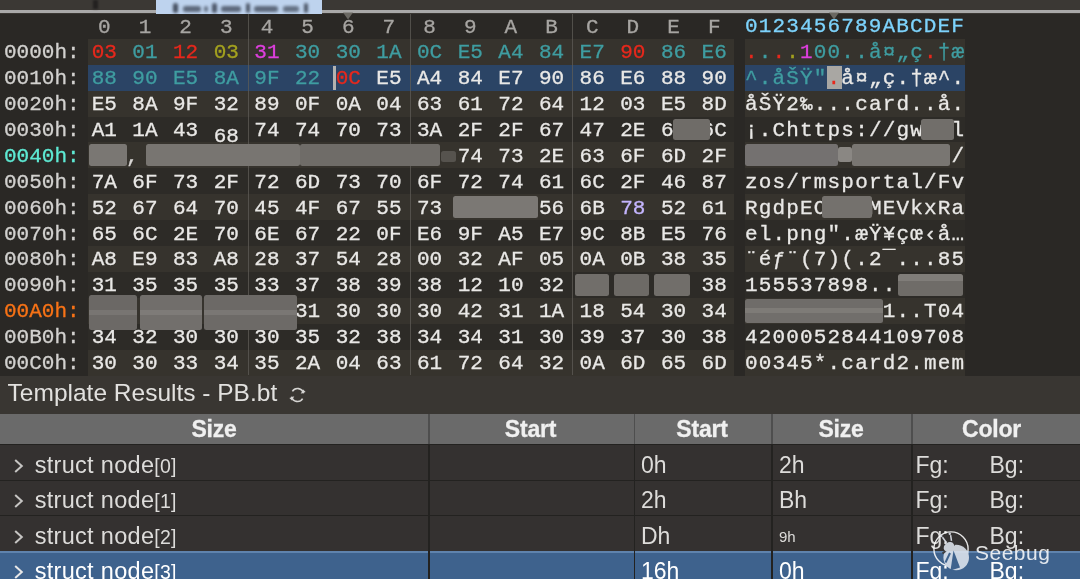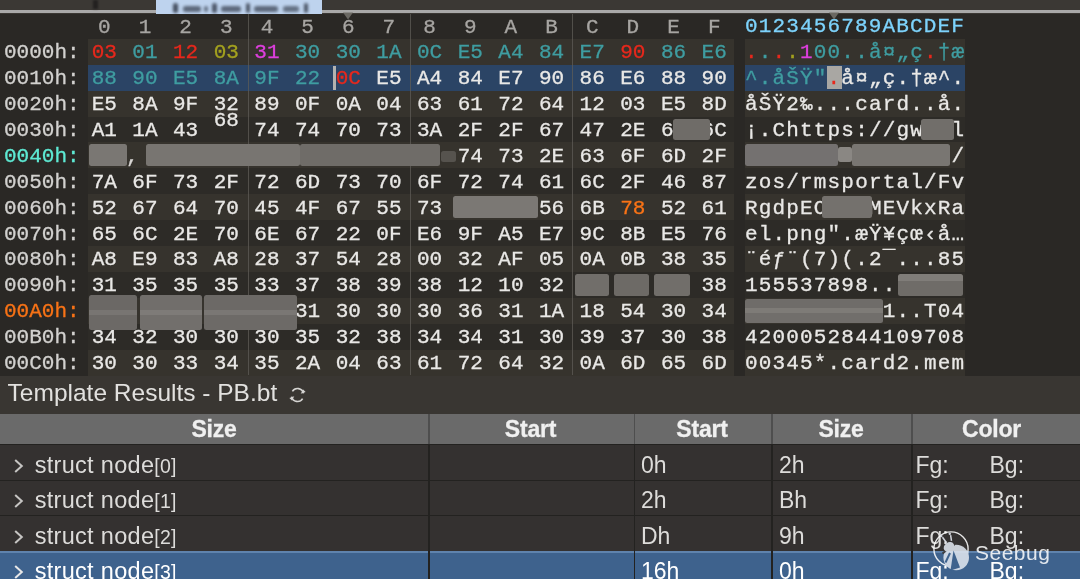--- a/index.html
+++ b/index.html
@@ -128,21 +128,21 @@
 <div class="ab mono" style="left:538.96px;top:91.94px;color:#e9e8e6">64</div>
 <div class="ab mono" style="left:579.62px;top:91.94px;color:#e9e8e6">12</div>
 <div class="ab mono" style="left:620.28px;top:91.94px;color:#e9e8e6">03</div>
 <div class="ab mono" style="left:660.94px;top:91.94px;color:#e9e8e6">E5</div>
 <div class="ab mono" style="left:701.60px;top:91.94px;color:#e9e8e6">8D</div>
 <div class="ab mono" style="left:745px;top:91.94px;letter-spacing:1.15px"><span style="color:#e9e8e6">å</span><span style="color:#e9e8e6">Š</span><span style="color:#e9e8e6">Ÿ</span><span style="color:#e9e8e6">2</span><span style="color:#e9e8e6">‰</span><span style="color:#e9e8e6">.</span><span style="color:#e9e8e6">.</span><span style="color:#e9e8e6">.</span><span style="color:#e9e8e6">c</span><span style="color:#e9e8e6">a</span><span style="color:#e9e8e6">r</span><span style="color:#e9e8e6">d</span><span style="color:#e9e8e6">.</span><span style="color:#e9e8e6">.</span><span style="color:#e9e8e6">å</span><span style="color:#e9e8e6">.</span></div>
 <div class="ab mono" style="left:4px;top:117.86px;color:#d2d1cf">0030h:</div>
 <div class="ab mono" style="left:91.70px;top:117.86px;color:#e9e8e6">A1</div>
 <div class="ab mono" style="left:132.36px;top:117.86px;color:#e9e8e6">1A</div>
 <div class="ab mono" style="left:173.02px;top:117.86px;color:#e9e8e6">43</div>
-<div class="ab mono" style="left:213.68px;top:108px;color:#e9e8e6">68</div>
+<div class="ab mono" style="left:213.68px;top:124px;color:#e9e8e6">68</div>
 <div class="ab mono" style="left:254.34px;top:117.86px;color:#e9e8e6">74</div>
 <div class="ab mono" style="left:295.00px;top:117.86px;color:#e9e8e6">74</div>
 <div class="ab mono" style="left:335.66px;top:117.86px;color:#e9e8e6">70</div>
 <div class="ab mono" style="left:376.32px;top:117.86px;color:#e9e8e6">73</div>
 <div class="ab mono" style="left:416.98px;top:117.86px;color:#e9e8e6">3A</div>
 <div class="ab mono" style="left:457.64px;top:117.86px;color:#e9e8e6">2F</div>
 <div class="ab mono" style="left:498.30px;top:117.86px;color:#e9e8e6">2F</div>
 <div class="ab mono" style="left:538.96px;top:117.86px;color:#e9e8e6">67</div>
 <div class="ab mono" style="left:579.62px;top:117.86px;color:#e9e8e6">47</div>
 <div class="ab mono" style="left:620.28px;top:117.86px;color:#e9e8e6">2E</div>
@@ -181,21 +181,21 @@
 <div class="ab mono" style="left:132.36px;top:195.62px;color:#e9e8e6">67</div>
 <div class="ab mono" style="left:173.02px;top:195.62px;color:#e9e8e6">64</div>
 <div class="ab mono" style="left:213.68px;top:195.62px;color:#e9e8e6">70</div>
 <div class="ab mono" style="left:254.34px;top:195.62px;color:#e9e8e6">45</div>
 <div class="ab mono" style="left:295.00px;top:195.62px;color:#e9e8e6">4F</div>
 <div class="ab mono" style="left:335.66px;top:195.62px;color:#e9e8e6">67</div>
 <div class="ab mono" style="left:376.32px;top:195.62px;color:#e9e8e6">55</div>
 <div class="ab mono" style="left:416.98px;top:195.62px;color:#e9e8e6">73</div>
 <div class="ab mono" style="left:538.96px;top:195.62px;color:#e9e8e6">56</div>
 <div class="ab mono" style="left:579.62px;top:195.62px;color:#e9e8e6">6B</div>
-<div class="ab mono" style="left:620.28px;top:195.62px;color:#f97316">78</div>
+<div class="ab mono" style="left:620.28px;top:195.62px;color:#c4b5fd">78</div>
 <div class="ab mono" style="left:660.94px;top:195.62px;color:#e9e8e6">52</div>
 <div class="ab mono" style="left:701.60px;top:195.62px;color:#e9e8e6">61</div>
 <div class="ab mono" style="left:745px;top:195.62px;letter-spacing:1.15px"><span style="color:#e9e8e6">R</span><span style="color:#e9e8e6">g</span><span style="color:#e9e8e6">d</span><span style="color:#e9e8e6">p</span><span style="color:#e9e8e6">E</span><span style="color:#e9e8e6">O</span><span style="color:#e9e8e6"> </span><span style="color:#e9e8e6"> </span><span style="color:#e9e8e6"> </span><span style="color:#e9e8e6">M</span><span style="color:#e9e8e6">E</span><span style="color:#e9e8e6">V</span><span style="color:#e9e8e6">k</span><span style="color:#e9e8e6">x</span><span style="color:#e9e8e6">R</span><span style="color:#e9e8e6">a</span></div>
 <div class="ab mono" style="left:4px;top:221.54px;color:#d2d1cf">0070h:</div>
 <div class="ab mono" style="left:91.70px;top:221.54px;color:#e9e8e6">65</div>
 <div class="ab mono" style="left:132.36px;top:221.54px;color:#e9e8e6">6C</div>
 <div class="ab mono" style="left:173.02px;top:221.54px;color:#e9e8e6">2E</div>
 <div class="ab mono" style="left:213.68px;top:221.54px;color:#e9e8e6">70</div>
 <div class="ab mono" style="left:254.34px;top:221.54px;color:#e9e8e6">6E</div>
 <div class="ab mono" style="left:295.00px;top:221.54px;color:#e9e8e6">67</div>
@@ -241,21 +241,21 @@
 <div class="ab mono" style="left:457.64px;top:273.38px;color:#e9e8e6">12</div>
 <div class="ab mono" style="left:498.30px;top:273.38px;color:#e9e8e6">10</div>
 <div class="ab mono" style="left:538.96px;top:273.38px;color:#e9e8e6">32</div>
 <div class="ab mono" style="left:701.60px;top:273.38px;color:#e9e8e6">38</div>
 <div class="ab mono" style="left:745px;top:273.38px;letter-spacing:1.15px"><span style="color:#e9e8e6">1</span><span style="color:#e9e8e6">5</span><span style="color:#e9e8e6">5</span><span style="color:#e9e8e6">5</span><span style="color:#e9e8e6">3</span><span style="color:#e9e8e6">7</span><span style="color:#e9e8e6">8</span><span style="color:#e9e8e6">9</span><span style="color:#e9e8e6">8</span><span style="color:#e9e8e6">.</span><span style="color:#e9e8e6">.</span><span style="color:#e9e8e6"> </span><span style="color:#e9e8e6"> </span><span style="color:#e9e8e6"> </span><span style="color:#e9e8e6"> </span><span style="color:#e9e8e6"> </span></div>
 <div class="ab mono" style="left:4px;top:299.30px;color:#f97316">00A0h:</div>
 <div class="ab mono" style="left:295.00px;top:299.30px;color:#e9e8e6">31</div>
 <div class="ab mono" style="left:335.66px;top:299.30px;color:#e9e8e6">30</div>
 <div class="ab mono" style="left:376.32px;top:299.30px;color:#e9e8e6">30</div>
 <div class="ab mono" style="left:416.98px;top:299.30px;color:#e9e8e6">30</div>
-<div class="ab mono" style="left:457.64px;top:299.30px;color:#e9e8e6">36</div>
+<div class="ab mono" style="left:457.64px;top:299.30px;color:#e9e8e6">42</div>
 <div class="ab mono" style="left:498.30px;top:299.30px;color:#e9e8e6">31</div>
 <div class="ab mono" style="left:538.96px;top:299.30px;color:#e9e8e6">1A</div>
 <div class="ab mono" style="left:579.62px;top:299.30px;color:#e9e8e6">18</div>
 <div class="ab mono" style="left:620.28px;top:299.30px;color:#e9e8e6">54</div>
 <div class="ab mono" style="left:660.94px;top:299.30px;color:#e9e8e6">30</div>
 <div class="ab mono" style="left:701.60px;top:299.30px;color:#e9e8e6">34</div>
 <div class="ab mono" style="left:745px;top:299.30px;letter-spacing:1.15px"><span style="color:#e9e8e6"> </span><span style="color:#e9e8e6"> </span><span style="color:#e9e8e6"> </span><span style="color:#e9e8e6"> </span><span style="color:#e9e8e6"> </span><span style="color:#e9e8e6"> </span><span style="color:#e9e8e6"> </span><span style="color:#e9e8e6"> </span><span style="color:#e9e8e6"> </span><span style="color:#e9e8e6"> </span><span style="color:#e9e8e6">1</span><span style="color:#e9e8e6">.</span><span style="color:#e9e8e6">.</span><span style="color:#e9e8e6">T</span><span style="color:#e9e8e6">0</span><span style="color:#e9e8e6">4</span></div>
 <div class="ab mono" style="left:4px;top:325.22px;color:#d2d1cf">00B0h:</div>
 <div class="ab mono" style="left:91.70px;top:325.22px;color:#e9e8e6">34</div>
 <div class="ab mono" style="left:132.36px;top:325.22px;color:#e9e8e6">32</div>
@@ -343,21 +343,21 @@
 <div class="ab" style="left:641px;top:483.4px;height:35.5px;line-height:35.5px;font-size:23px;color:#dddcda">2h</div>
 <div class="ab" style="left:779px;top:483.4px;height:35.5px;line-height:35.5px;font-size:23px;color:#dddcda">Bh</div>
 <div class="ab" style="left:915.5px;top:483.4px;height:35.5px;line-height:35.5px;font-size:23px;color:#dddcda">Fg:</div>
 <div class="ab" style="left:989.5px;top:483.4px;height:35.5px;line-height:35.5px;font-size:23px;color:#dddcda">Bg:</div>
 <div class="ab" style="left:0;top:515.0px;width:1080px;height:35.5px;background:#343130;border-top:1px solid #232220"></div>
 <svg class="ab" style="left:12.8px;top:528.6px" width="11" height="16" viewBox="0 0 11 16">
     <path d="M2.2 2 L8.8 8 L2.2 14" stroke="#c6c5c3" stroke-width="2" fill="none"></path>
   </svg>
 <div class="ab" style="left:34.7px;top:518.9px;height:35.5px;line-height:35.5px;font-size:23.5px;letter-spacing:0.3px;color:#dddcda">struct node<span style="font-size:19.5px">[2]</span></div>
 <div class="ab" style="left:641px;top:518.9px;height:35.5px;line-height:35.5px;font-size:23px;color:#dddcda">Dh</div>
-<div class="ab" style="left:779px;top:518.9px;height:35.5px;line-height:35.5px;font-size:23px;color:#dddcda">9h</div>
+<div class="ab" style="left:779px;top:518.9px;height:35.5px;line-height:35.5px;font-size:15px;color:#dddcda">9h</div>
 <div class="ab" style="left:915.5px;top:518.9px;height:35.5px;line-height:35.5px;font-size:23px;color:#dddcda">Fg:</div>
 <div class="ab" style="left:989.5px;top:518.9px;height:35.5px;line-height:35.5px;font-size:23px;color:#dddcda">Bg:</div>
 <div class="ab" style="left:0;top:550.5px;width:1080px;height:28.5px;background:#3e628d;border-top:2px solid #5f83ad"></div>
 <svg class="ab" style="left:12.8px;top:564.1px" width="11" height="16" viewBox="0 0 11 16">
     <path d="M2.2 2 L8.8 8 L2.2 14" stroke="#e8e8e8" stroke-width="2" fill="none"></path>
   </svg>
 <div class="ab" style="left:34.7px;top:554.4px;height:35.5px;line-height:35.5px;font-size:23.5px;letter-spacing:0.3px;color:#ffffff">struct node<span style="font-size:19.5px">[3]</span></div>
 <div class="ab" style="left:641px;top:554.4px;height:35.5px;line-height:35.5px;font-size:23px;color:#ffffff">16h</div>
 <div class="ab" style="left:779px;top:554.4px;height:35.5px;line-height:35.5px;font-size:23px;color:#ffffff">0h</div>
 <div class="ab" style="left:915.5px;top:554.4px;height:35.5px;line-height:35.5px;font-size:23px;color:#ffffff">Fg:</div>

